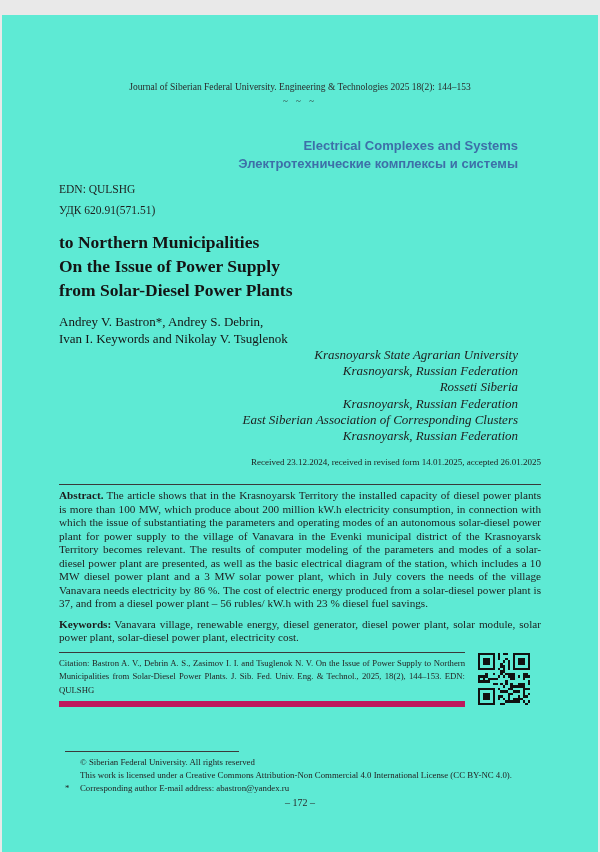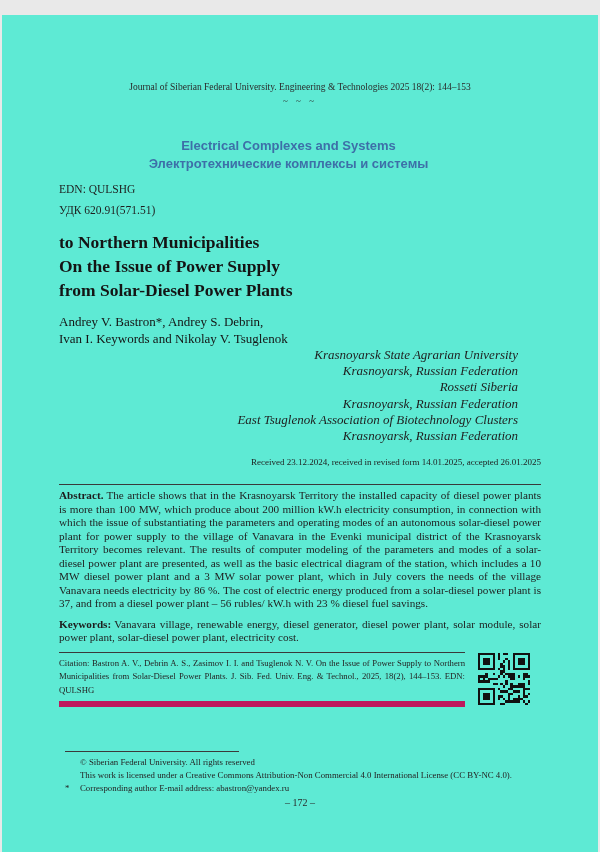--- a/index.html
+++ b/index.html
@@ -4,21 +4,21 @@
 <style>
   html,body{margin:0;padding:0;background:#e9e9e9;}
   .page{
     position:relative;width:596px;height:852px;background:#5eead4;margin:15px auto;
     font-family:"Liberation Serif", serif;color:#1e1e1e;overflow:hidden;
     box-sizing:border-box;
   }
   .content{padding:0 57px;}
   .journal-header{margin-top:67px;text-align:center;font-size:9.5px;line-height:11px;color:#2a2a2a;}
   .tildes{margin-top:3px;text-align:center;font-size:9px;line-height:11px;letter-spacing:3px;color:#2a2a2a;}
-  .section-block{margin-top:30px;text-align:center;padding-right:23px;
+  .section-block{margin-top:30px;text-align:right;padding-right:23px;
     font-family:"Liberation Sans", sans-serif;font-weight:bold;font-size:13px;line-height:17.5px;}
   .edn{margin-top:11px;font-size:11.5px;line-height:13px;}
   .udk{margin-top:8px;font-size:11.5px;line-height:13px;}
   .title{margin-top:13px;font-size:17.5px;font-weight:bold;line-height:24px;color:#141414;}
   .authors{margin-top:12px;text-align:left;padding-right:23px;font-size:13px;font-weight:normal;line-height:16.5px;color:#141414;}
   .affiliations{text-align:right;padding-right:23px;font-style:italic;font-size:13px;line-height:16.2px;}
   .received{margin-top:13px;text-align:right;font-size:9px;line-height:11px;
     padding-bottom:16px;border-bottom:1px solid #3a3a3a;}
   .para{margin-top:4px;font-size:11.2px;line-height:13.5px;text-align:justify;}
   .para.keywords{margin-top:7px;}
@@ -59,21 +59,21 @@
     <div class="authors">
       <div>Andrey V. Bastron*, Andrey S. Debrin,</div>
       <div>Ivan I. Keywords and Nikolay V. Tsuglenok</div>
     </div>
 
     <div class="affiliations">
       <div>Krasnoyarsk State Agrarian University</div>
       <div>Krasnoyarsk, Russian Federation</div>
       <div>Rosseti Siberia</div>
       <div>Krasnoyarsk, Russian Federation</div>
-      <div>East Tsuglenok Association of Biotechnology Clusters</div>
+      <div>East Siberian Association of Corresponding Clusters</div>
       <div>Krasnoyarsk, Russian Federation</div>
     </div>
 
     <div class="received">Received 23.12.2024, received in revised form 14.01.2025, accepted 26.01.2025</div>
 
     <div class="para">
       <span class="para-label">Abstract.</span><span>The article shows that in the Krasnoyarsk Territory the installed capacity of diesel power plants is more than 100 MW, which produce about 200 million kW.h electricity consumption, in connection with which the issue of substantiating the parameters and operating modes of an autonomous solar-diesel power plant for power supply to the village of Vanavara in the Evenki municipal district of the Krasnoyarsk Territory becomes relevant. The results of computer modeling of the parameters and modes of a solar-diesel power plant are presented, as well as the basic electrical diagram of the station, which includes a 10 MW diesel power plant and a 3 MW solar power plant, which in July covers the needs of the village Vanavara needs electricity by 86 %. The cost of electric energy produced from a solar-diesel power plant is 37, and from a diesel power plant – 56 rubles/ kW.h with 23 % diesel fuel savings.</span>
     </div>
 
     <div class="para keywords">

